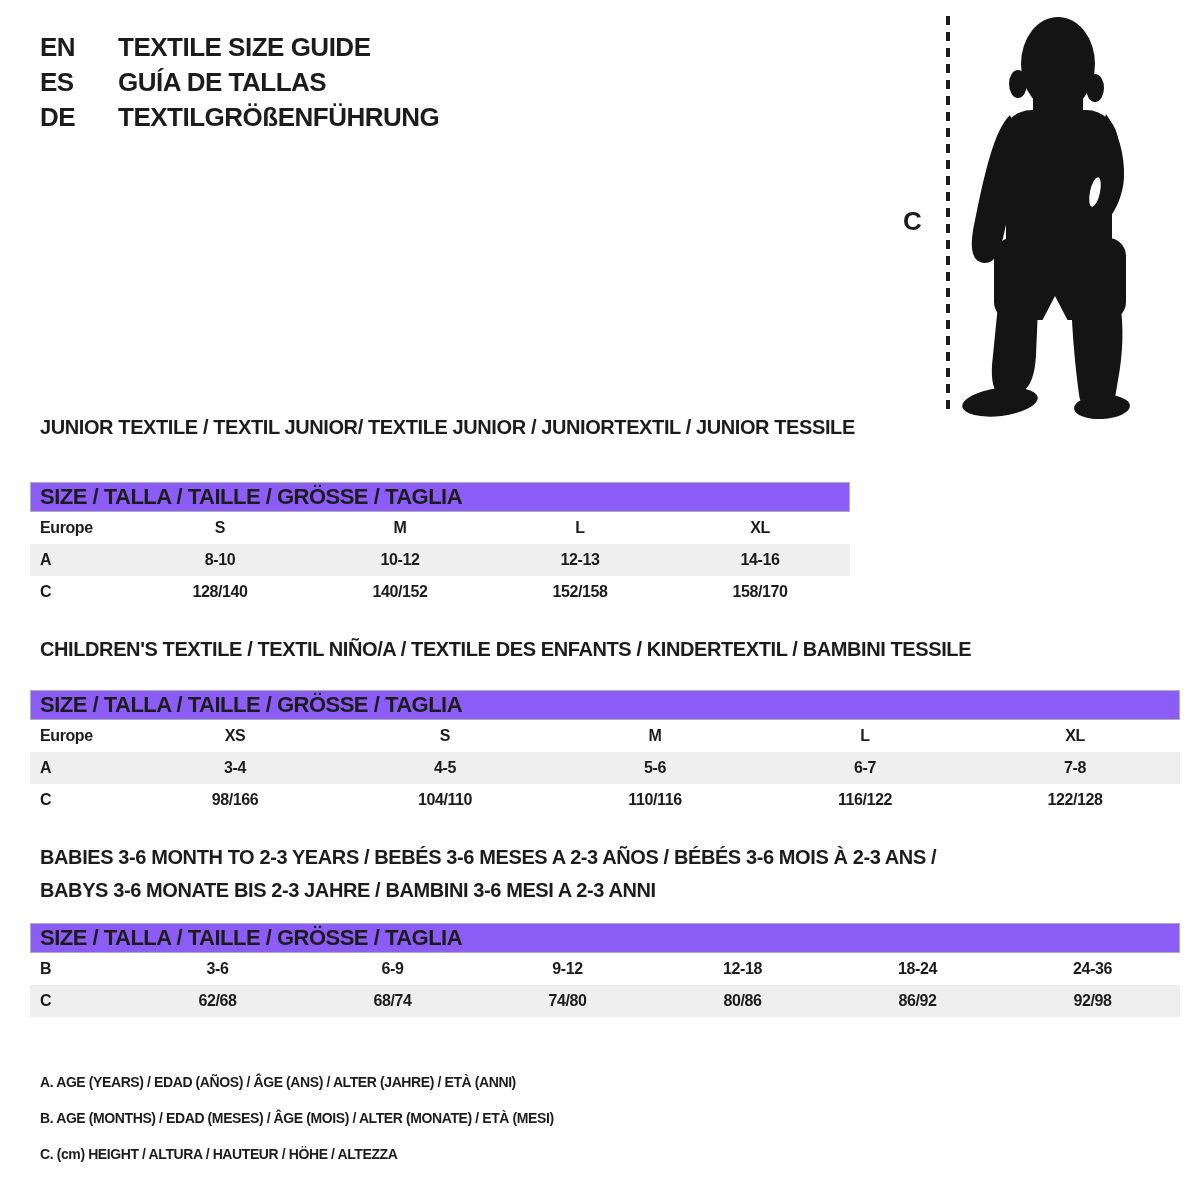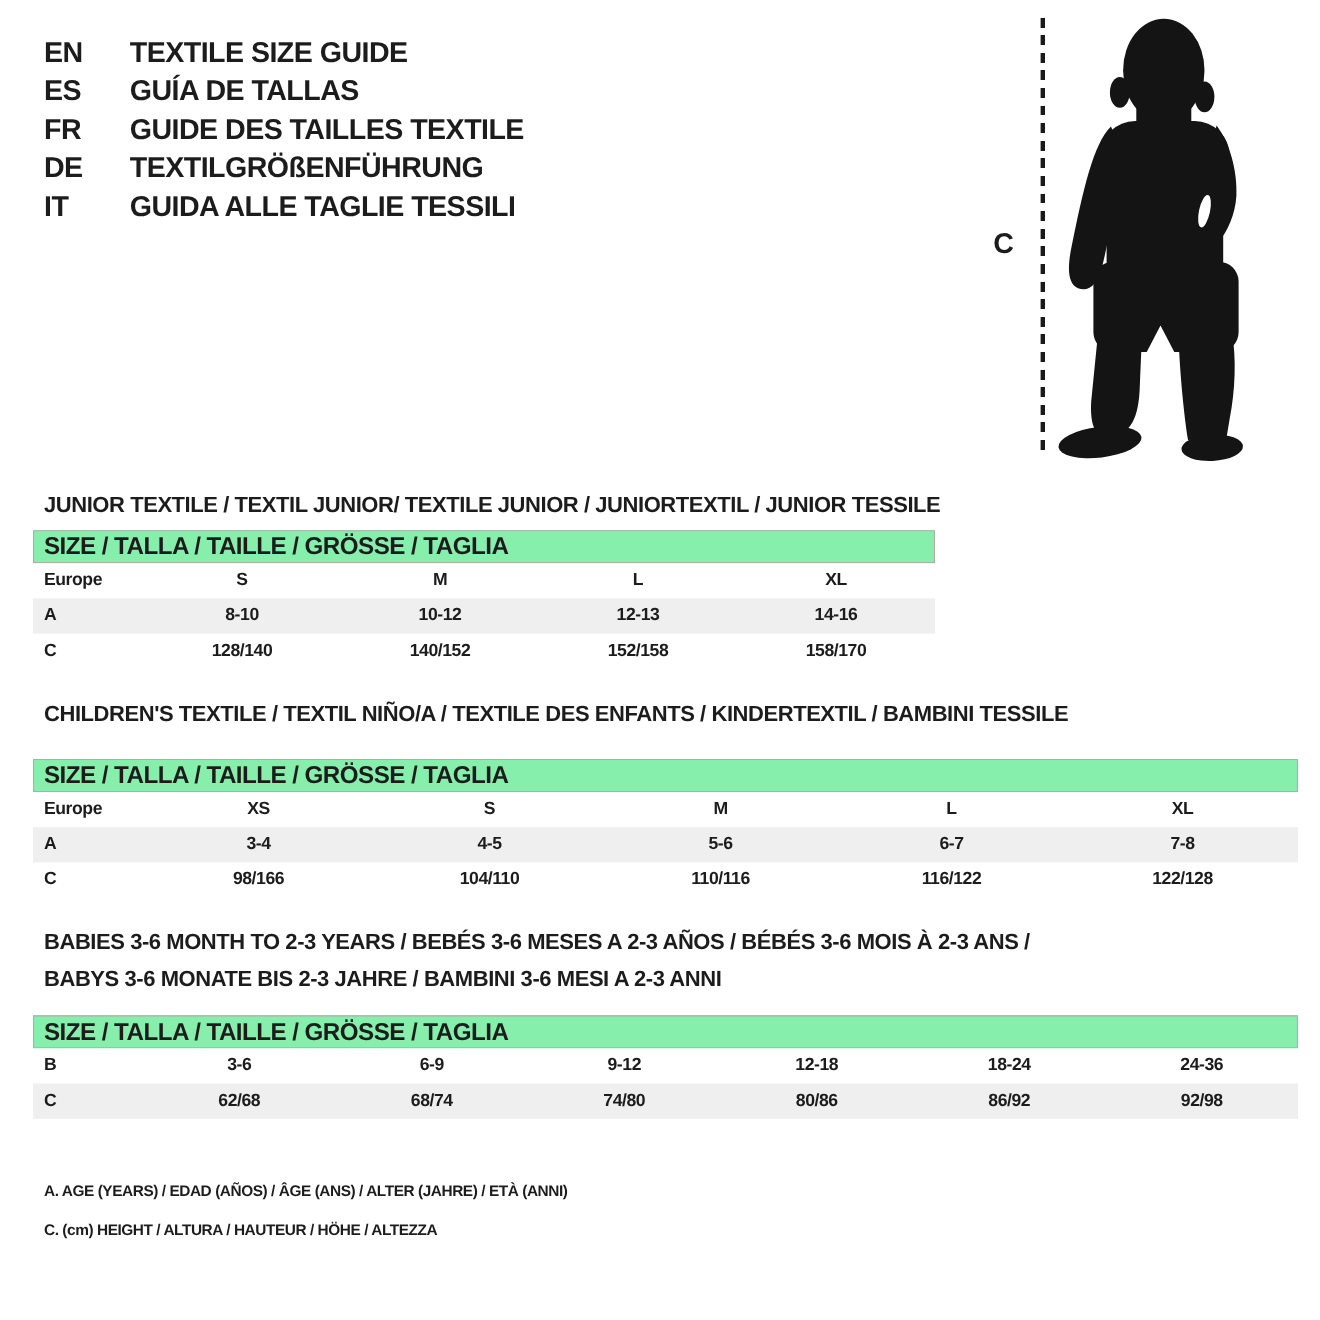--- a/index.html
+++ b/index.html
@@ -13,21 +13,21 @@
   .lang-code{width:78px;}
   
   .dash-line{position:absolute;left:946px;top:16px;width:4px;height:399px;
     background:repeating-linear-gradient(to bottom,#1a1a1a 0 9px,transparent 9px 16px);}
   .c-label{position:absolute;left:903px;top:206px;font-size:26px;font-weight:700;}
   .figure-svg{position:absolute;left:958px;top:10px;}
   
   .h{position:absolute;left:40px;font-size:20px;font-weight:700;letter-spacing:-0.4px;white-space:nowrap;}
   
   .table{position:absolute;left:30px;}
-  .size-bar{height:30px;background:#86efac;box-shadow:inset 0 0 0 1px #aeaeae;
+  .size-bar{height:30px;background:#8b5cf6;box-shadow:inset 0 0 0 1px #aeaeae;
     display:flex;align-items:center;padding-left:10px;box-sizing:border-box;
     font-size:22px;font-weight:700;letter-spacing:-0.5px;}
   .trow{display:flex;height:32px;align-items:center;font-size:16px;font-weight:700;letter-spacing:-0.4px;}
   .trow.shade{background:#efefef;}
   .lbl{width:100px;padding-left:10px;box-sizing:border-box;}
   .cell{flex:1;text-align:center;}
   
   .legend{position:absolute;left:40px;top:1064px;}
   .legend div{line-height:36px;font-size:14px;font-weight:700;letter-spacing:-0.4px;white-space:nowrap;}
 </style>
@@ -39,30 +39,22 @@
   <div class="lang-block" id="lang-block">
       <div class="lang-row">
         <span class="lang-code">EN</span>
         <span>TEXTILE SIZE GUIDE</span>
       </div>
       <div class="lang-row">
         <span class="lang-code">ES</span>
         <span>GUÍA DE TALLAS</span>
       </div>
       <div class="lang-row">
-        <span class="lang-code">FR</span>
-        <span>GUIDE DES TAILLES TEXTILE</span>
-      </div>
-      <div class="lang-row">
         <span class="lang-code">DE</span>
         <span>TEXTILGRÖßENFÜHRUNG</span>
-      </div>
-      <div class="lang-row">
-        <span class="lang-code">IT</span>
-        <span>GUIDA ALLE TAGLIE TESSILI</span>
       </div>
     </div>
 
   <div class="dash-line"></div>
   <div class="c-label">C</div>
   <svg class="figure-svg" width="180" height="412" viewBox="0 0 180 412" aria-hidden="true">
     <g fill="#141414">
       <ellipse cx="100" cy="54" rx="37" ry="47"></ellipse>
       <ellipse cx="60" cy="74" rx="9" ry="14"></ellipse>
       <ellipse cx="137" cy="78" rx="9" ry="14"></ellipse>
@@ -76,21 +68,21 @@
       <path d="M114,298 L162,293 C166,315 165,345 160,370 L157,388 L122,390 C118,365 115,330 114,310 Z"></path>
       <ellipse cx="42" cy="392" rx="38" ry="14" transform="rotate(-7 42 392)"></ellipse>
       <ellipse cx="144" cy="397" rx="28" ry="12" transform="rotate(-3 144 397)"></ellipse>
     </g>
     <g fill="#ffffff">
       <polygon points="84,311 110,311 97,286"></polygon>
       <ellipse cx="137" cy="182" rx="5" ry="15" transform="rotate(12 137 182)"></ellipse>
     </g>
   </svg>
 
-  <div class="h" style="top:448px;">JUNIOR TEXTILE / TEXTIL JUNIOR/ TEXTILE JUNIOR / JUNIORTEXTIL / JUNIOR TESSILE</div>
+  <div class="h" style="top:416px;">JUNIOR TEXTILE / TEXTIL JUNIOR/ TEXTILE JUNIOR / JUNIORTEXTIL / JUNIOR TESSILE</div>
   <div class="table" style="top:482px;width:820px;">
     <div class="size-bar">SIZE / TALLA / TAILLE / GRÖSSE / TAGLIA</div>
   <div class="trow">
         <div class="lbl">Europe</div>
         <div class="cell">S</div>
         <div class="cell">M</div>
         <div class="cell">L</div>
         <div class="cell">XL</div>
       </div>
       <div class="trow shade">
@@ -157,16 +149,17 @@
         <div class="cell">68/74</div>
         <div class="cell">74/80</div>
         <div class="cell">80/86</div>
         <div class="cell">86/92</div>
         <div class="cell">92/98</div>
       </div>
     </div>
 
   <div class="legend">
     <div>A. AGE (YEARS) / EDAD (AÑOS) / ÂGE (ANS) / ALTER (JAHRE) / ETÀ (ANNI)</div>
+    <div>B. AGE (MONTHS) / EDAD (MESES) / ÂGE (MOIS) / ALTER (MONATE) / ETÀ (MESI)</div>
     <div>C. (cm) HEIGHT / ALTURA / HAUTEUR / HÖHE / ALTEZZA</div>
   </div>
 
 </div>
 
 </body></html>

